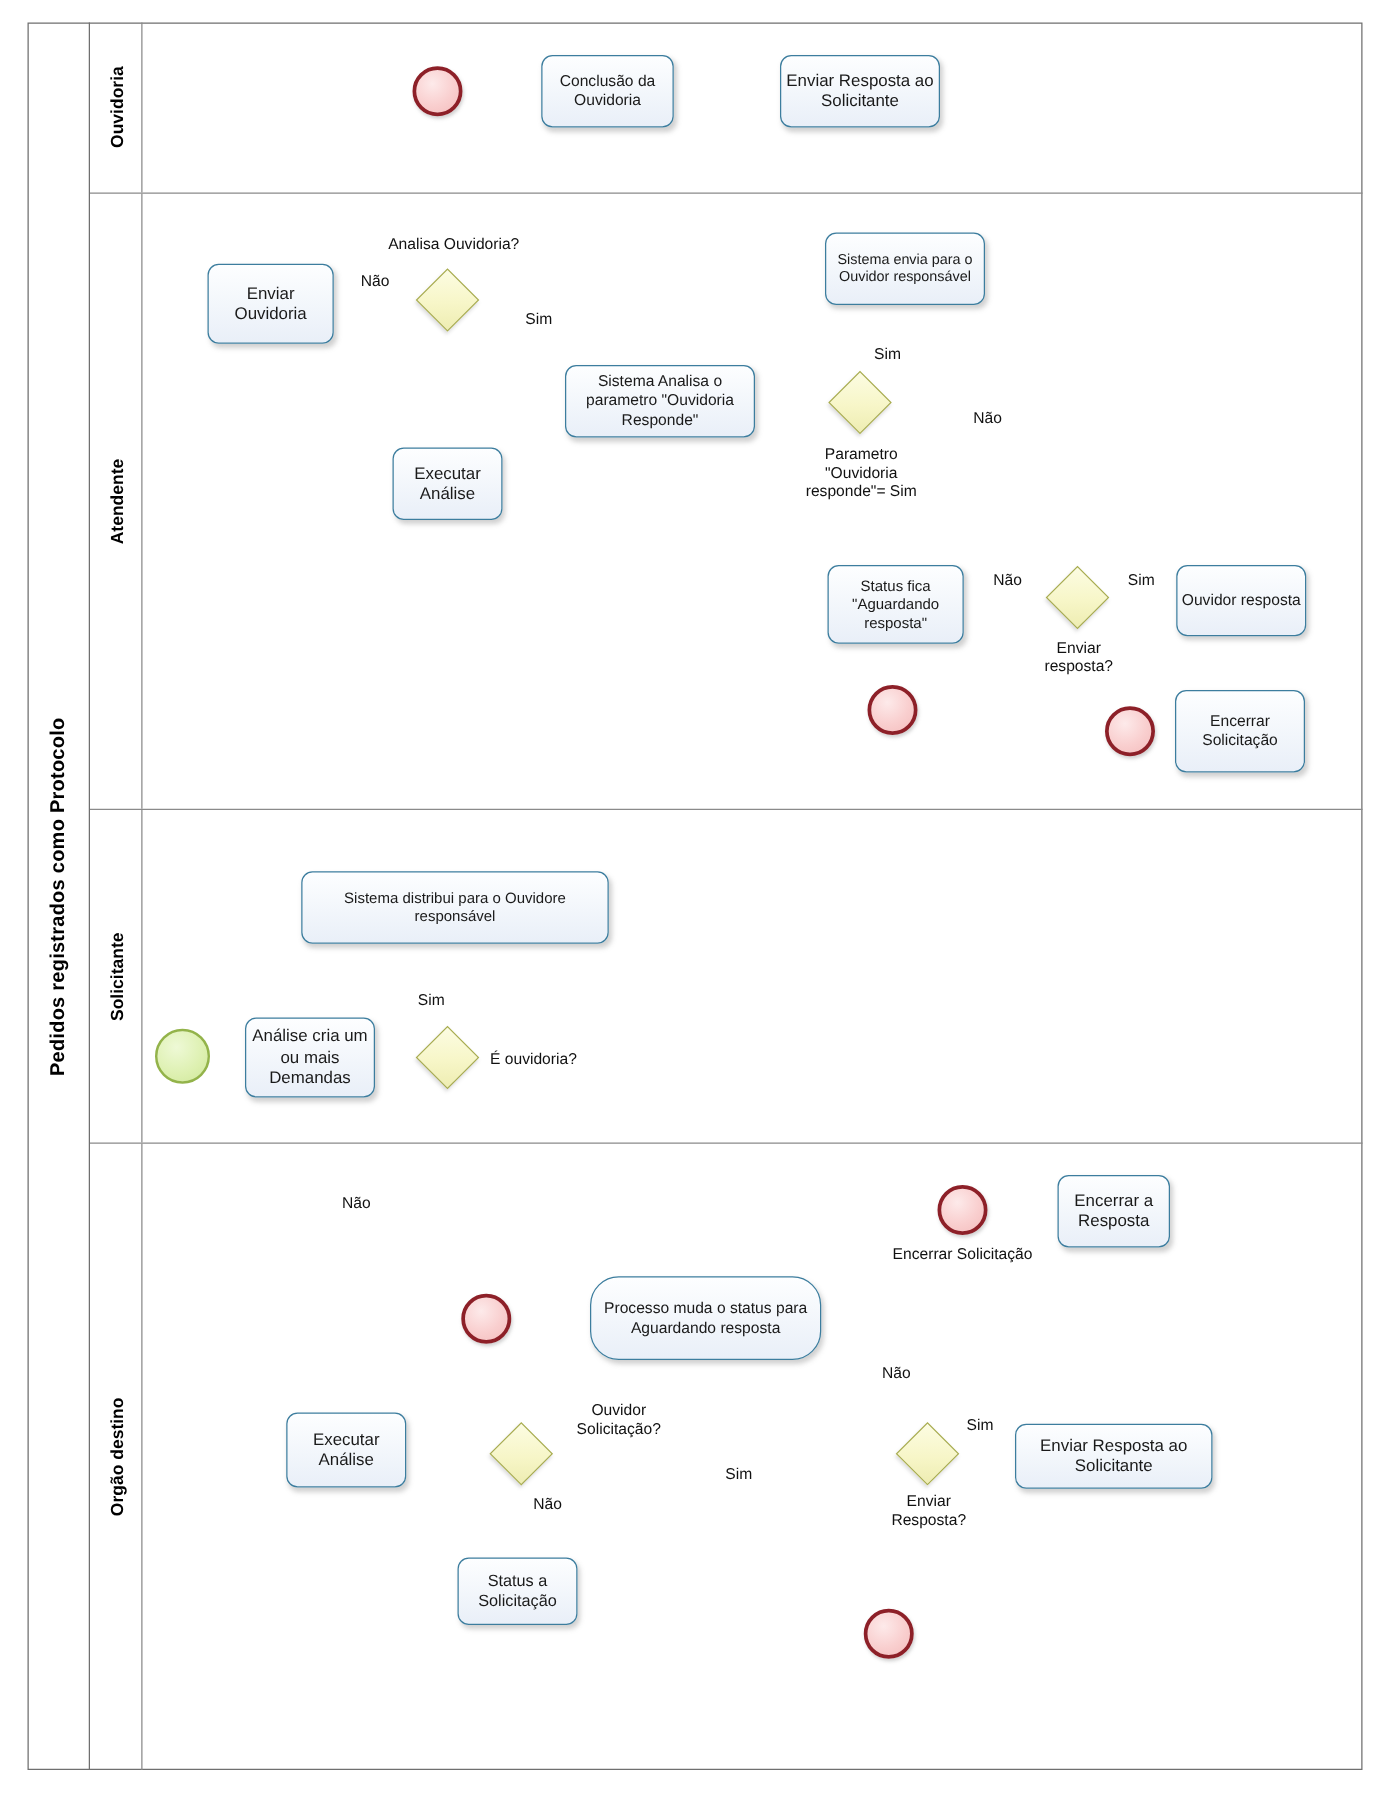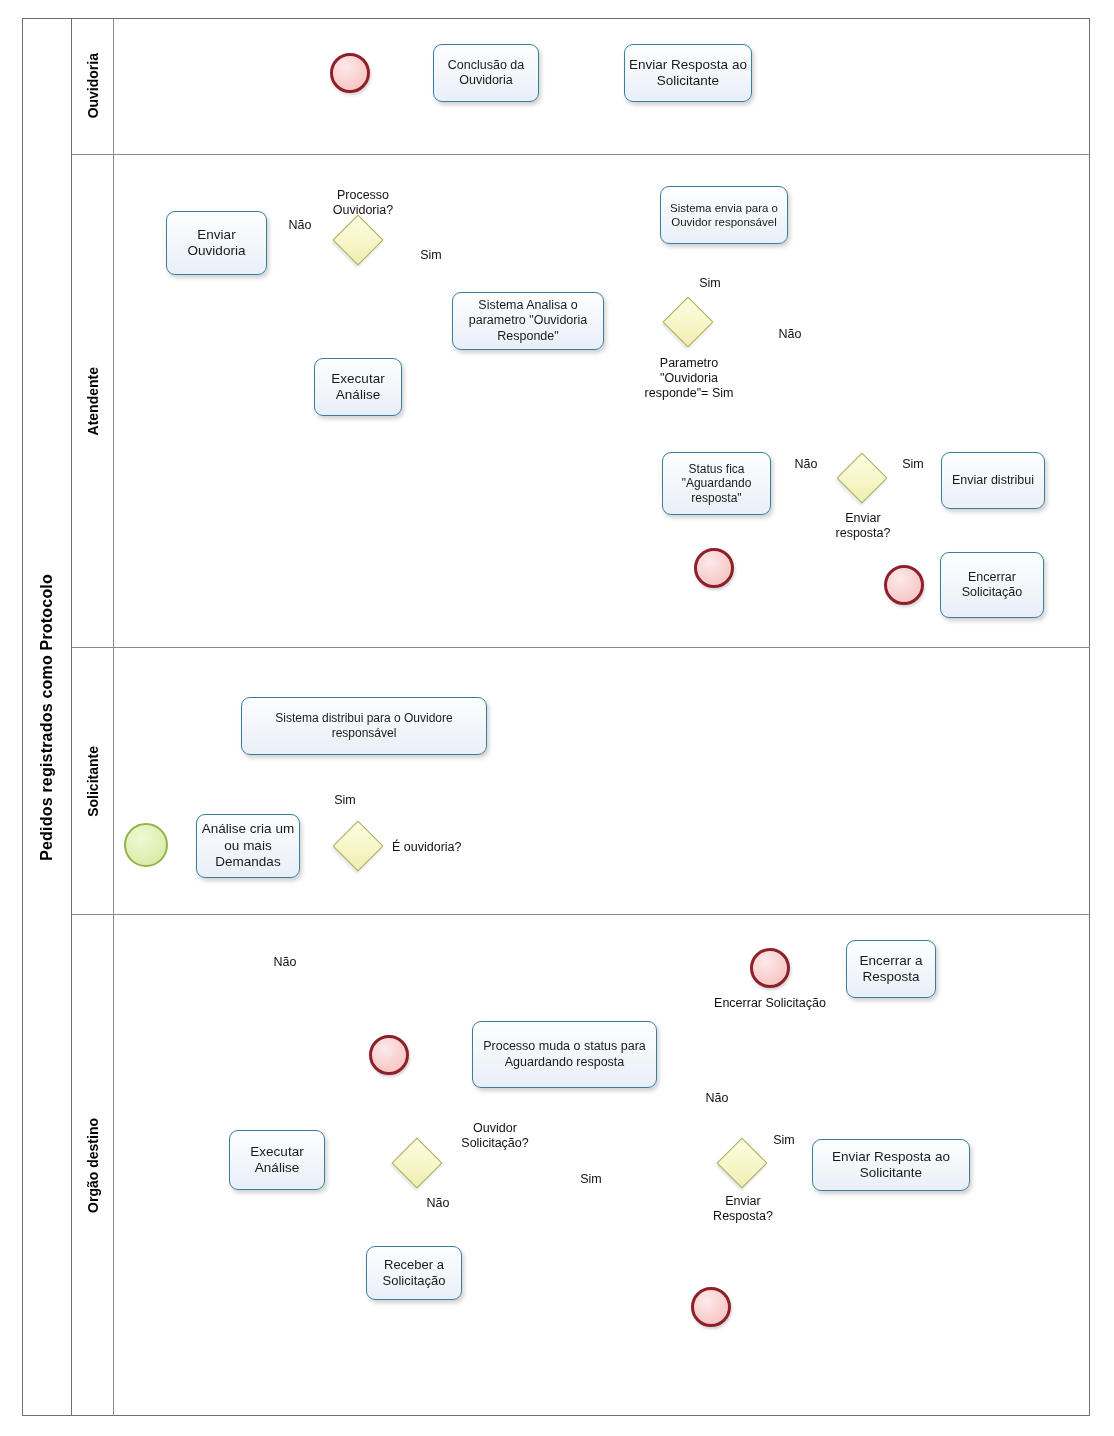--- a/index.html
+++ b/index.html
@@ -136,37 +136,37 @@
     <div class="lane-body"></div>
   </div>
 
   <div class="ev end" style="left:330px;top:53px;width:40px;height:40px;"></div>
   <div class="task" style="left:433px;top:44px;width:106px;height:58px;font-size:12.5px;">Conclusão da Ouvidoria</div>
   <div class="task" style="left:624px;top:44px;width:128px;height:58px;font-size:13.5px;">Enviar Resposta ao Solicitante</div>
 
   <div class="task" style="left:166px;top:211px;width:101px;height:64px;font-size:13.5px;">Enviar Ouvidoria</div>
 
   <div class="gw" style="left:340px;top:222px;width:36px;height:36px;"></div>
-  <div class="lbl" style="left:336px;top:188px;width:110px;transform:translateX(-28px);">Processo Ouvidoria?</div>
+  <div class="lbl" style="left:336px;top:188px;width:110px;transform:translateX(-28px);">Analisa Ouvidoria?</div>
 
   <div class="task" style="left:452px;top:292px;width:152px;height:58px;font-size:12.5px;">Sistema Analisa o parametro "Ouvidoria Responde"</div>
 
   <div class="task" style="left:660px;top:186px;width:128px;height:58px;font-size:11.5px;">Sistema envia para o Ouvidor responsável</div>
 
   <div class="task" style="left:314px;top:358px;width:88px;height:58px;font-size:13.5px;">Executar Análise</div>
 
   <div class="gw" style="left:670px;top:304px;width:36px;height:36px;"></div>
   <div class="lbl" style="left:633px;top:356px;width:112px;">Parametro "Ouvidoria responde"= Sim</div>
 
   <div class="task" style="left:662px;top:452px;width:109px;height:63px;font-size:12px;">Status fica "Aguardando resposta"</div>
 
   <div class="gw" style="left:844px;top:460px;width:36px;height:36px;"></div>
   <div class="lbl" style="left:820px;top:511px;width:86px;">Enviar resposta?</div>
 
-  <div class="task" style="left:941px;top:452px;width:104px;height:57px;font-size:12.5px;">Enviar distribui</div>
+  <div class="task" style="left:941px;top:452px;width:104px;height:57px;font-size:12.5px;">Ouvidor resposta</div>
 
   <div class="ev end" style="left:694px;top:548px;width:40px;height:40px;"></div>
 
   <div class="task" style="left:940px;top:552px;width:104px;height:66px;font-size:12.5px;">Encerrar Solicitação</div>
   <div class="ev end" style="left:884px;top:565px;width:40px;height:40px;"></div>
 
   <div class="lbl" style="left:282px;top:218px;width:36px;">Não</div>
   <div class="lbl" style="left:413px;top:248px;width:36px;">Sim</div>
   <div class="lbl" style="left:692px;top:276px;width:36px;">Sim</div>
   <div class="lbl" style="left:772px;top:327px;width:36px;">Não</div>
@@ -186,33 +186,33 @@
 
   <div class="lbl" style="left:267px;top:955px;width:36px;">Não</div>
 
   <div class="ev end" style="left:750px;top:948px;width:40px;height:40px;"></div>
   <div class="lbl" style="left:713px;top:996px;width:114px;">Encerrar Solicitação</div>
 
   <div class="task" style="left:846px;top:940px;width:90px;height:58px;font-size:13.5px;">Encerrar a Resposta</div>
 
   <div class="ev end" style="left:369px;top:1035px;width:40px;height:40px;"></div>
 
-  <div class="task" style="left:472px;top:1021px;width:185px;height:67px;font-size:12.5px;">Processo muda o status para Aguardando resposta</div>
+  <div class="task" style="left:472px;top:1021px;width:185px;height:67px;font-size:12.5px;border-radius:23px;">Processo muda o status para Aguardando resposta</div>
 
   <div class="task" style="left:229px;top:1130px;width:96px;height:60px;font-size:13.5px;">Executar Análise</div>
 
   <div class="gw" style="left:399px;top:1145px;width:36px;height:36px;"></div>
   <div class="lbl" style="left:440px;top:1121px;width:110px;">Ouvidor Solicitação?</div>
 
   <div class="gw" style="left:724px;top:1145px;width:36px;height:36px;"></div>
   <div class="lbl" style="left:699px;top:1194px;width:88px;">Enviar Resposta?</div>
 
   <div class="task" style="left:812px;top:1139px;width:158px;height:52px;font-size:13.5px;">Enviar Resposta ao Solicitante</div>
 
-  <div class="task" style="left:366px;top:1246px;width:96px;height:54px;font-size:13px;">Receber a Solicitação</div>
+  <div class="task" style="left:366px;top:1246px;width:96px;height:54px;font-size:13px;">Status a Solicitação</div>
 
   <div class="ev end" style="left:691px;top:1287px;width:40px;height:40px;"></div>
 
 
   <div class="lbl" style="left:420px;top:1196px;width:36px;">Não</div>
   <div class="lbl" style="left:573px;top:1172px;width:36px;">Sim</div>
   <div class="lbl" style="left:699px;top:1091px;width:36px;">Não</div>
   <div class="lbl" style="left:766px;top:1133px;width:36px;">Sim</div>
 
 </div>

